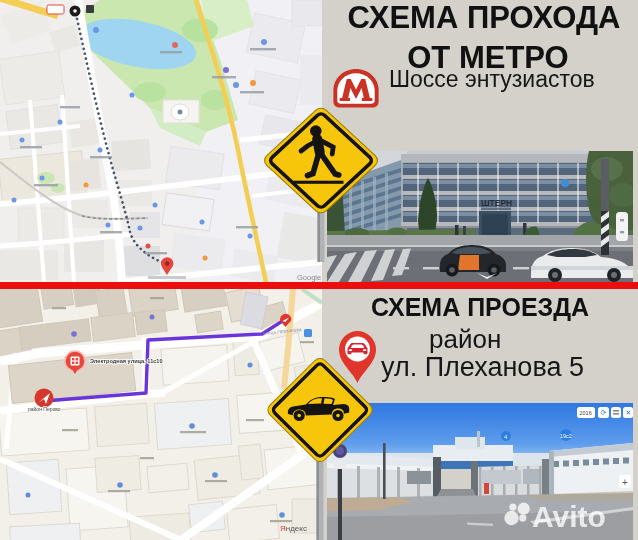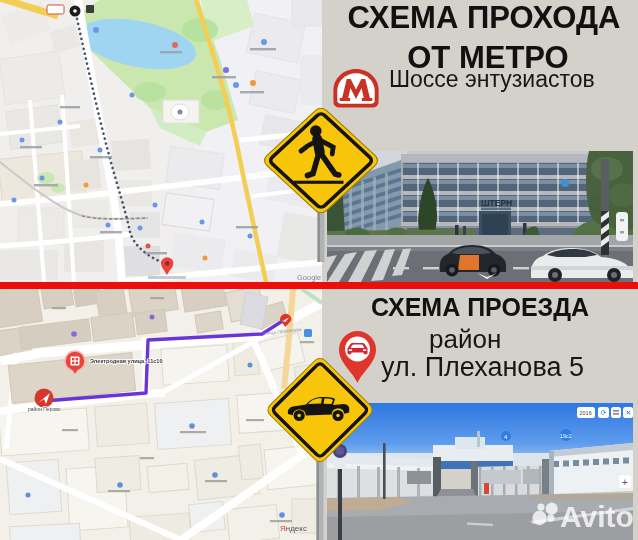--- a/index.html
+++ b/index.html
@@ -590,21 +590,21 @@
       <path d="M-12,-6 C-8,-10.8 -3,-12 2,-11.7 L1,-6.5 Z" fill="#f7c50a"></path>
       <path d="M4.5,-11.7 C8.5,-11.7 11.5,-11 13,-10 L11.5,-6 L3.5,-6.3 Z" fill="#f7c50a"></path>
       <circle cx="-20.8" cy="5.5" r="5.6" fill="#161410"></circle>
       <circle cx="-20.8" cy="5.5" r="1.8" fill="#f7c50a"></circle>
       <circle cx="18" cy="5.5" r="5.6" fill="#161410"></circle>
       <circle cx="18" cy="5.5" r="1.8" fill="#f7c50a"></circle>
     </g>
   </g>
 </svg>
 
-<div class="abs" style="left:530px;top:500px;width:108px;height:30px;">
+<div class="abs" style="left:502px;top:500px;width:108px;height:30px;">
   <svg width="108" height="30" viewBox="0 0 108 30" style="position:absolute;left:0;top:0">
     <g fill="#ffffff" opacity="0.78">
       <circle cx="9.5" cy="18" r="7.2"></circle>
       <circle cx="21.7" cy="8.7" r="6.1"></circle>
       <circle cx="10.9" cy="7.1" r="3.6"></circle>
       <circle cx="20.8" cy="17.9" r="3.6"></circle>
       <text x="30" y="26.5" font-size="30" font-weight="bold" font-family="Liberation Sans,sans-serif">Avito</text>
     </g>
   </svg>
 </div>

